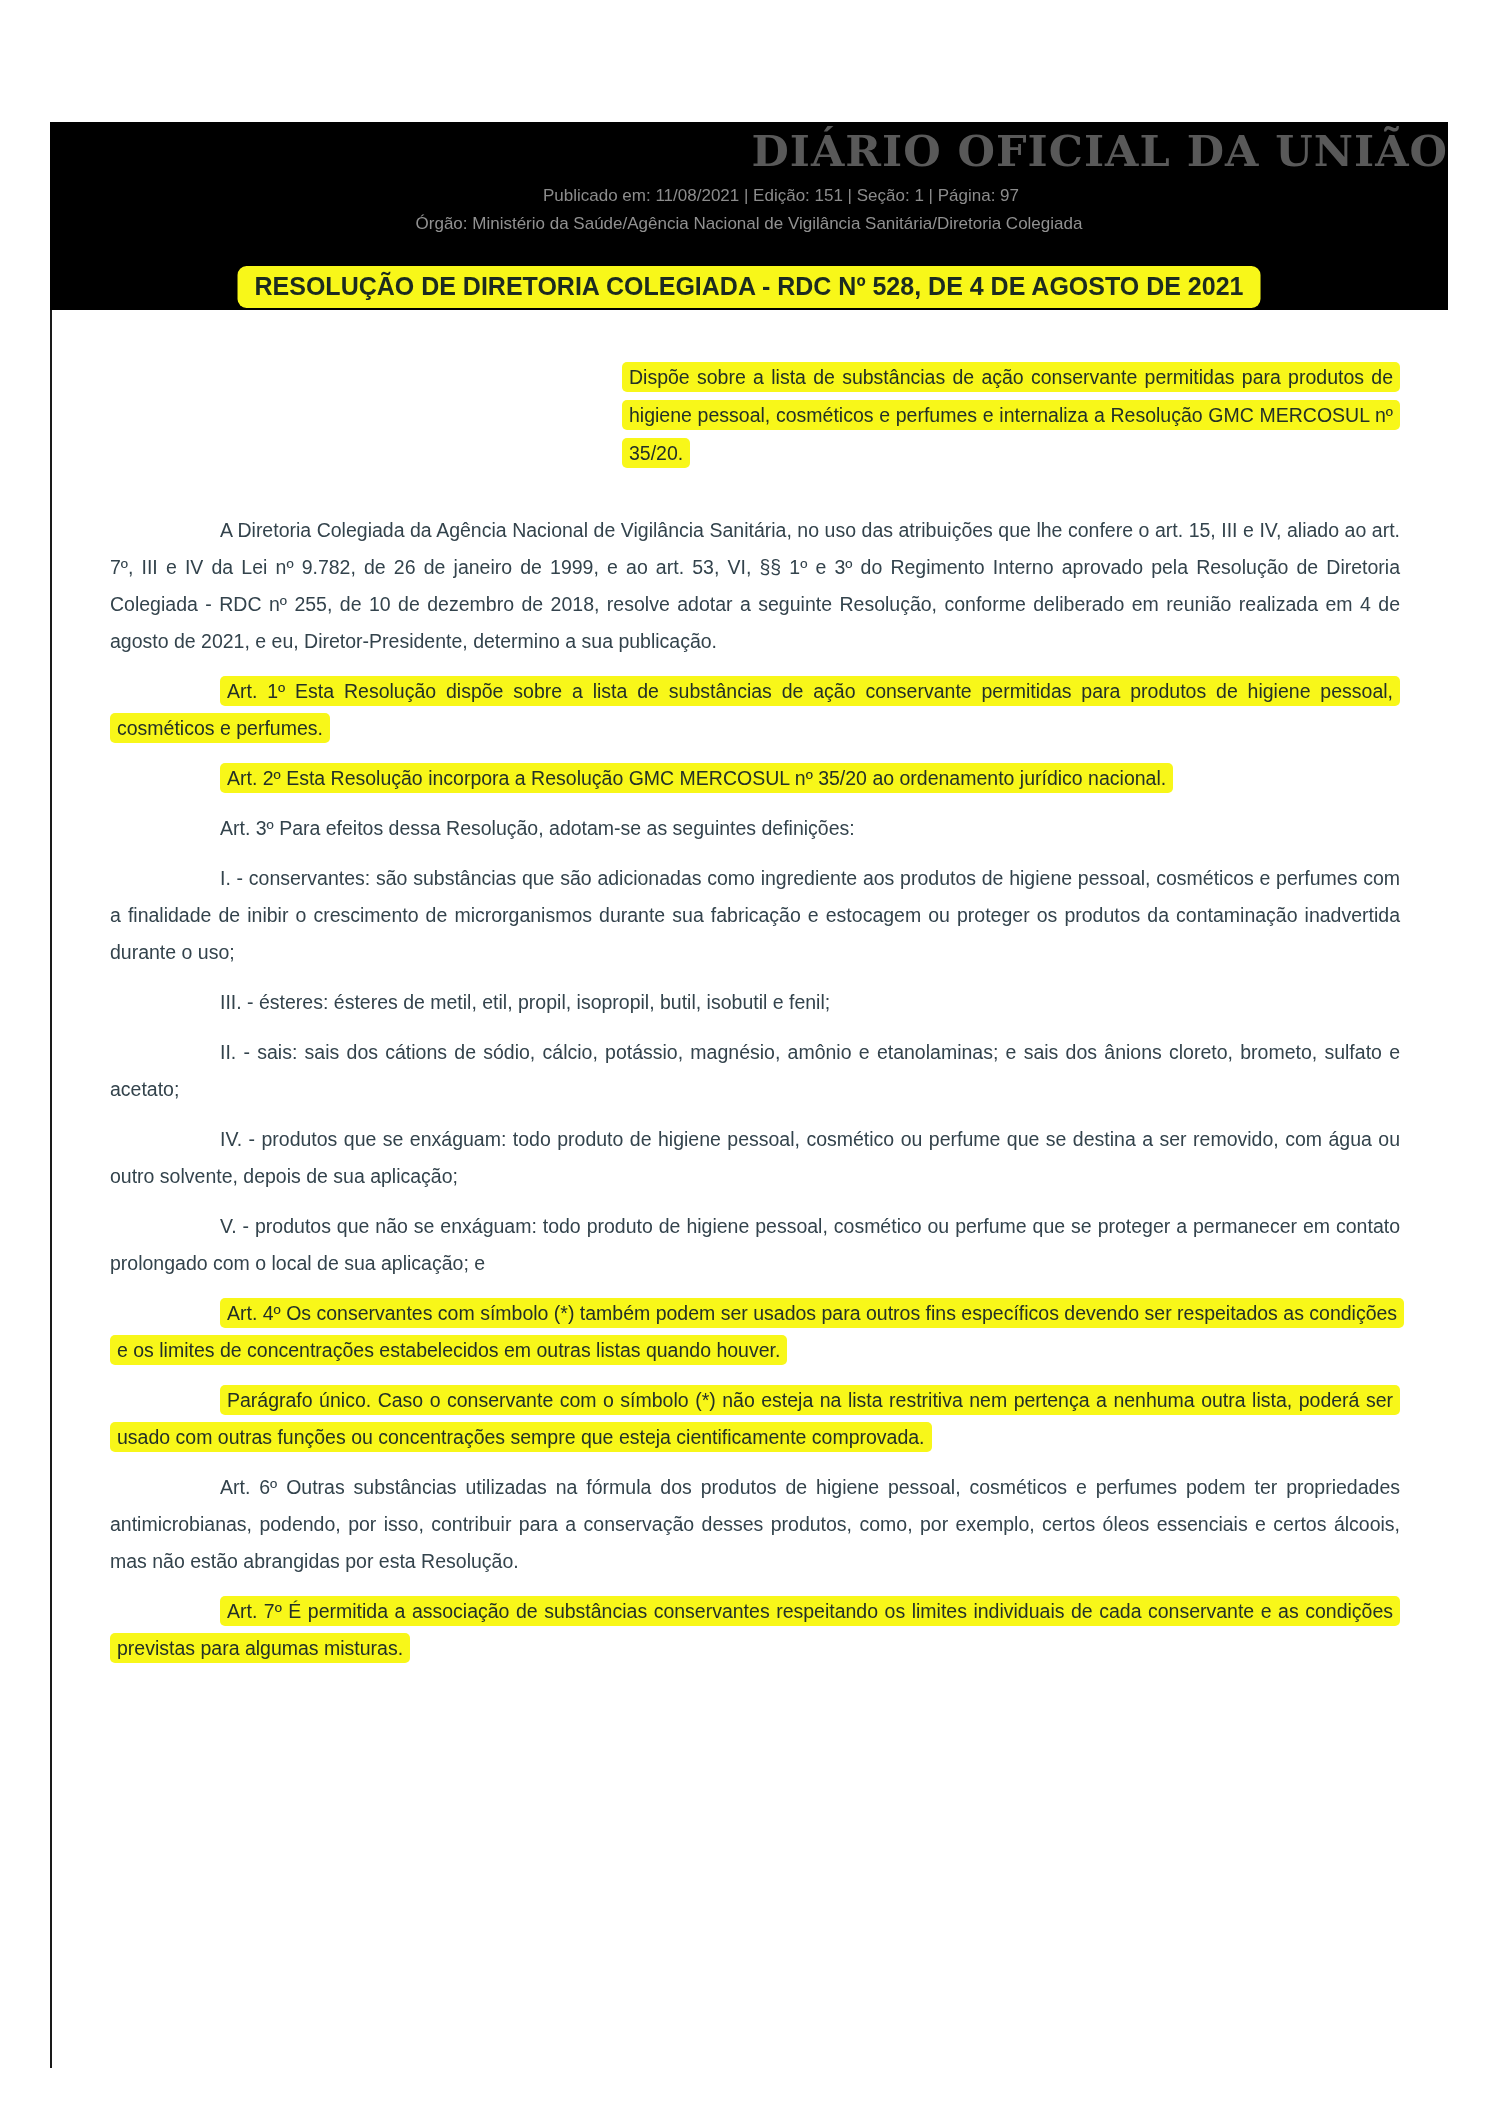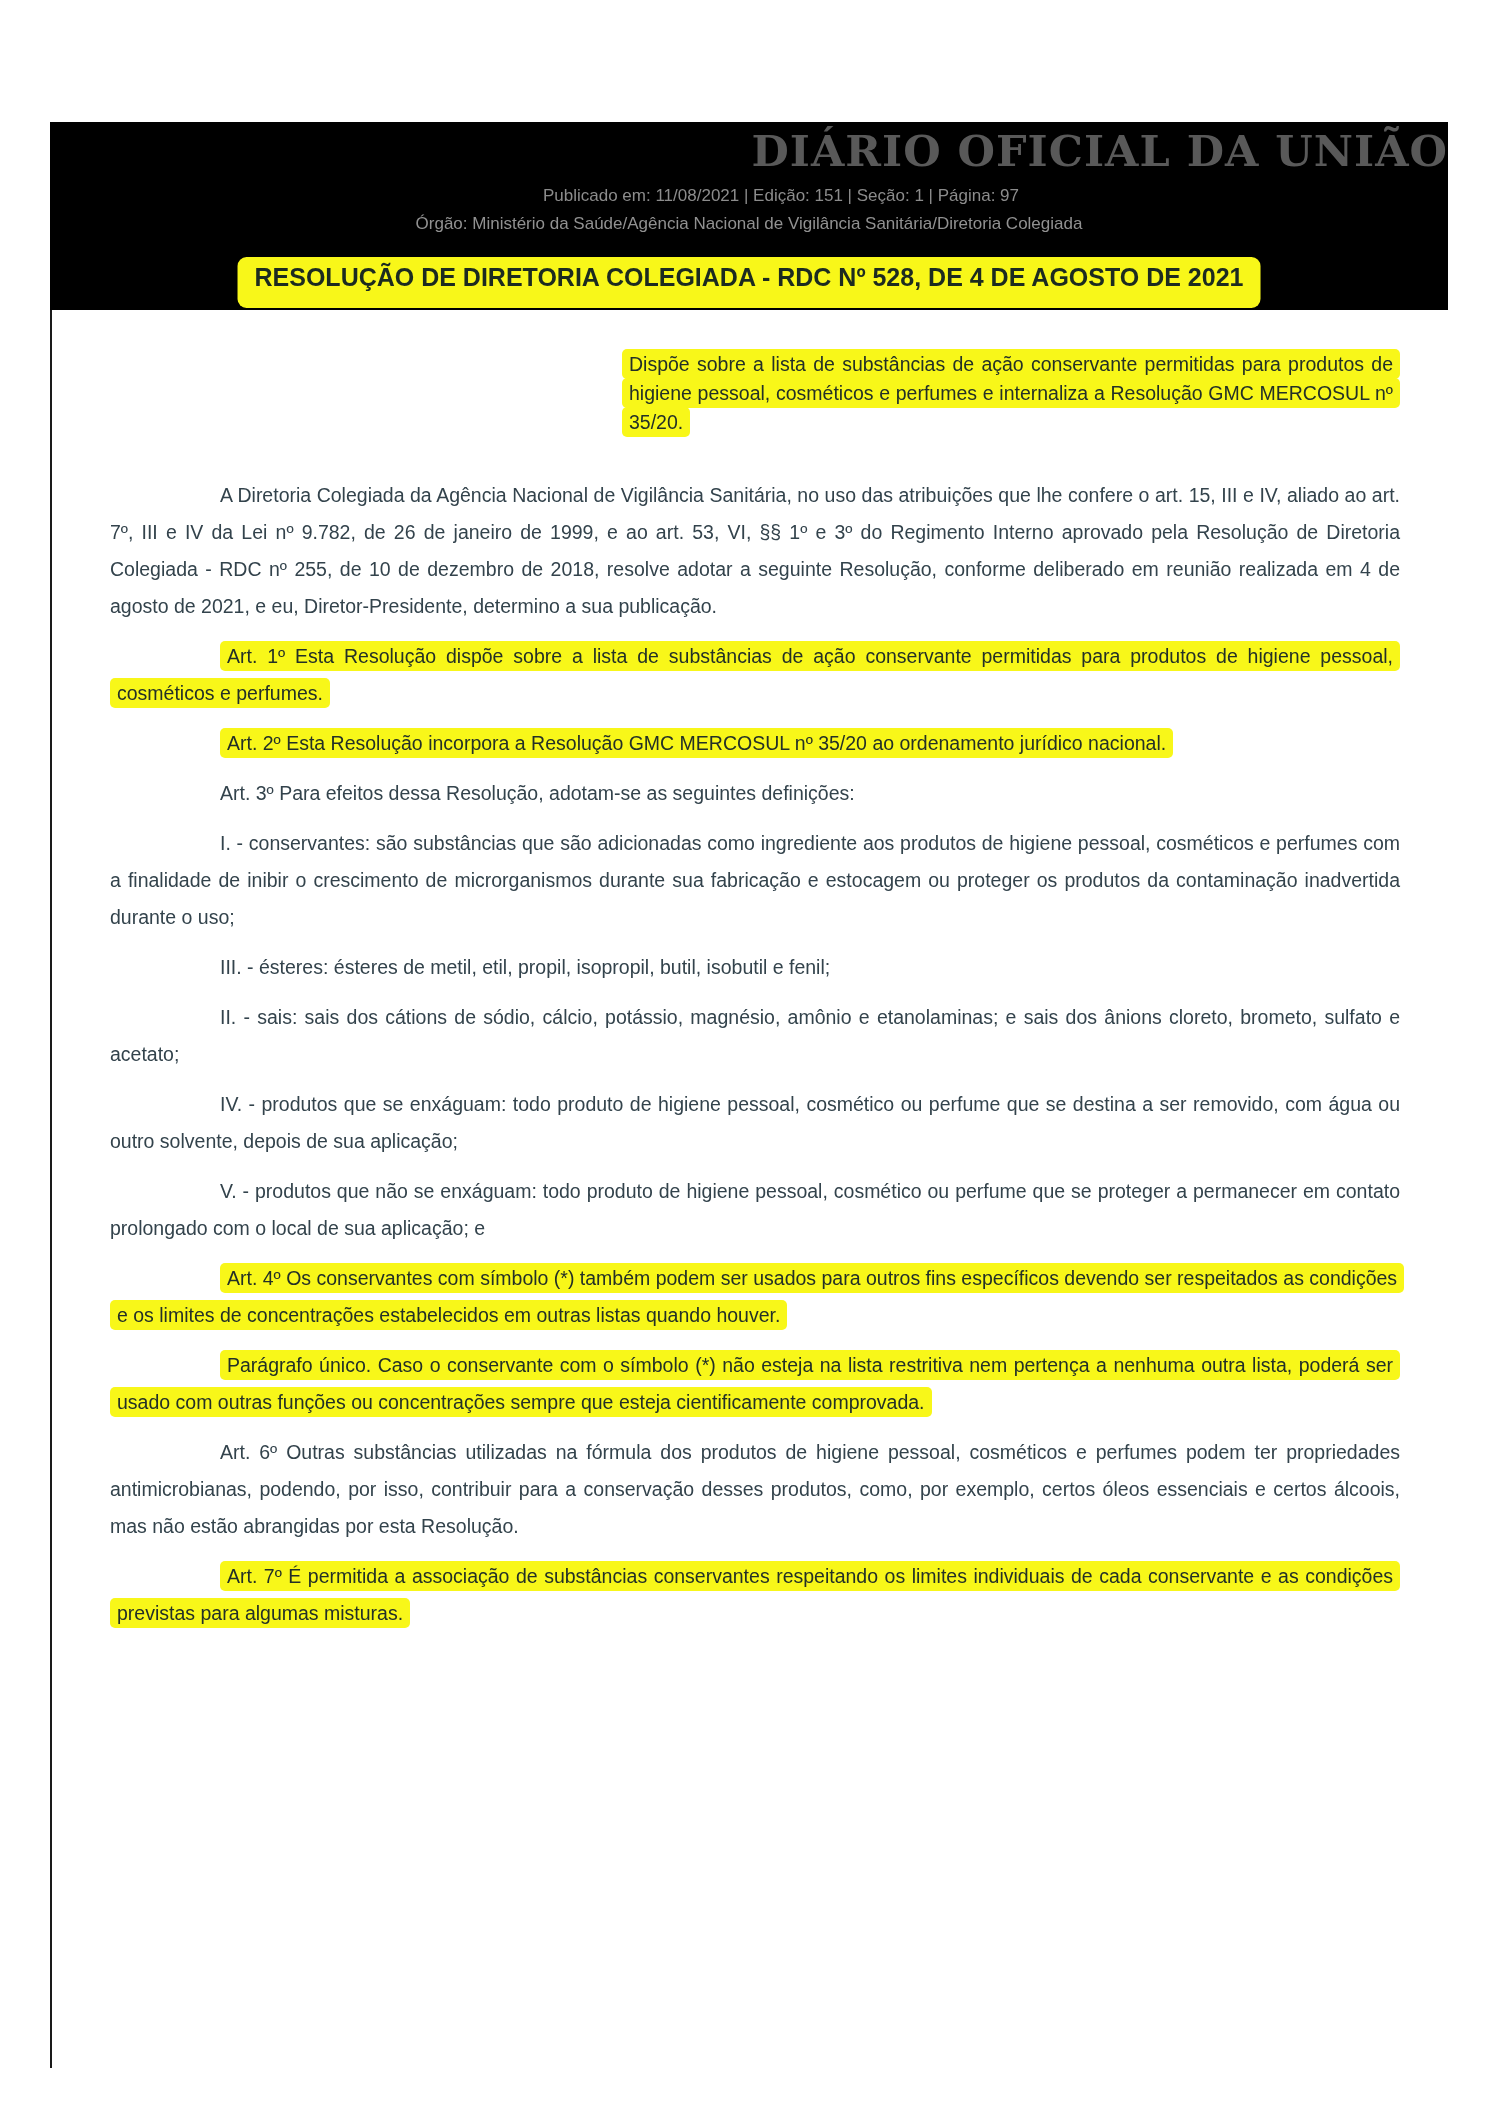--- a/index.html
+++ b/index.html
@@ -25,38 +25,38 @@
   }
   .organ-line{
     position:absolute;top:92px;left:0;width:100%;text-align:center;
     font-size:17px;font-weight:normal;color:#919191;
   }
   .doc-title{
     position:absolute;bottom:2px;left:50%;transform:translateX(-50%);
     white-space:nowrap;
     background:#f8f719;color:#1c2b20;
     font-size:25px;font-weight:bold;
-    padding:6px 17px 16px;border-radius:9px;
+    padding:6px 17px 7px;border-radius:9px;
   }
 
   
   .left-rule{
     position:absolute;left:50px;top:310px;width:2px;height:1758px;
     background:#1a1a1a;
   }
 
   
   .content{
     position:absolute;left:110px;top:350px;width:1290px;
     font-size:19.5px;line-height:37px;color:#33434c;
     text-align:justify;
   }
   .ementa{
-    margin:0 0 40px 512px;width:778px;
-    line-height:29px;text-align:justify;
+    margin:8px 0 40px 512px;width:778px;
+    line-height:38px;text-align:justify;
   }
   .content p{
     margin:0 0 13px 0;
     text-indent:110px;
   }
   mark{
     background:#f8f719;color:#233027;
     padding:4px 7px;border-radius:5px;
     -webkit-box-decoration-break:clone;box-decoration-break:clone;
   }

